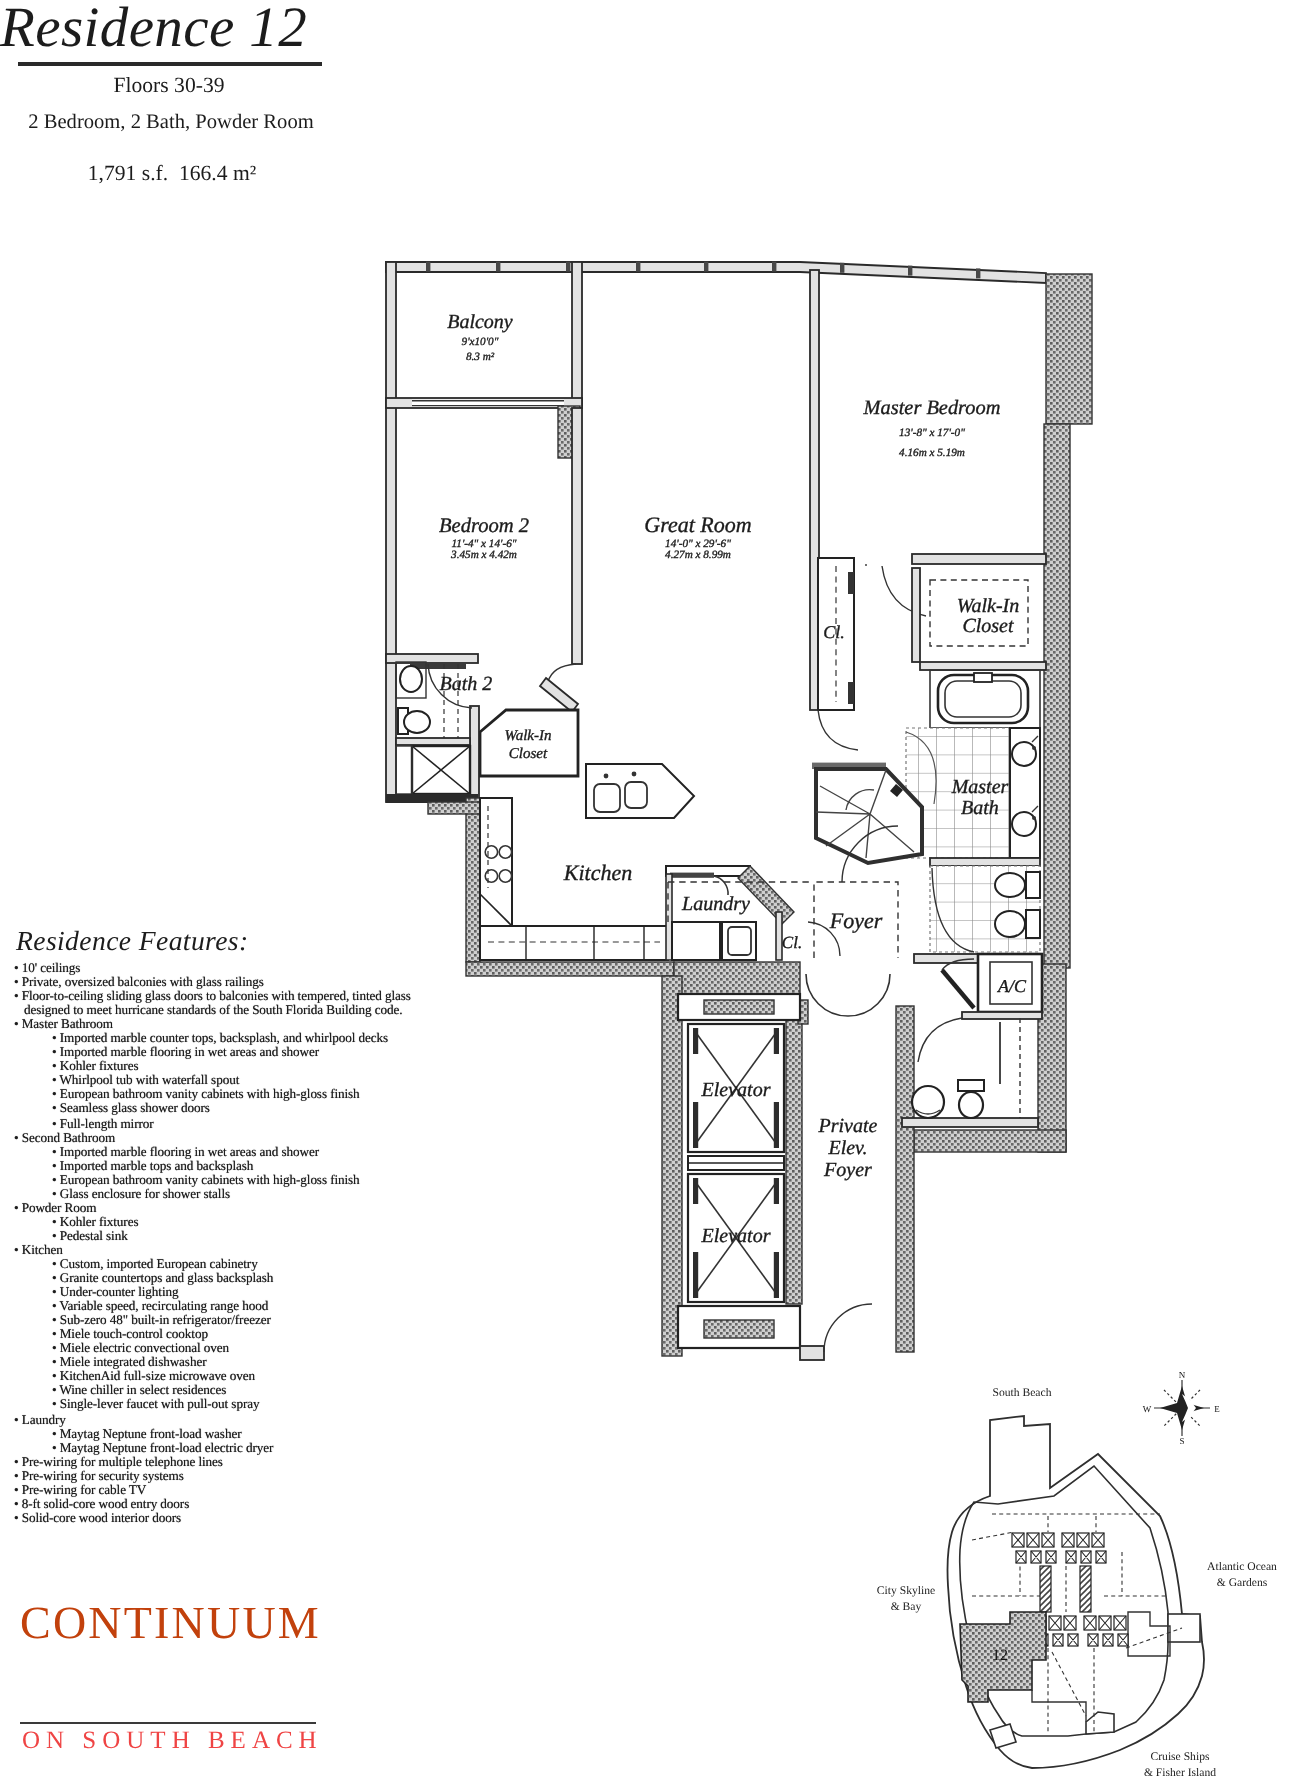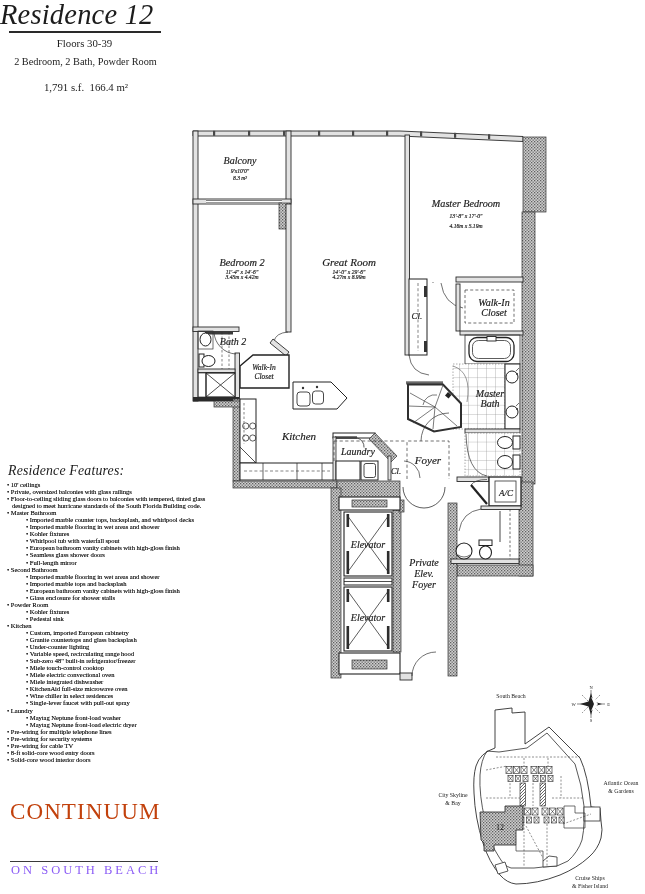--- a/index.html
+++ b/index.html
@@ -12,21 +12,21 @@
 #bed{position:absolute;left:0px;top:55.5px;width:171px;text-align:center;font-size:10.3px;}
 #sf{position:absolute;left:0px;top:68.5px;width:172px;text-align:center;font-size:10.8px;margin-top:12px;}
 #feathead{position:absolute;left:8px;top:463px;font-style:italic;font-size:13.8px;letter-spacing:0.2px;text-align:right;}
 #feat{position:absolute;left:7px;top:481px;font-size:6.6px;line-height:7.05px;white-space:nowrap;letter-spacing:-0.05px;}
 #feat div{height:7.05px;}
 #feat .s{padding-left:19px;}
 #feat .w{padding-left:5px;}
 #logo{position:absolute;left:0px;top:0px;width:0px;}
 #logoname{position:absolute;left:10px;top:799px;font-size:23px;letter-spacing:1.1px;color:#c2410c;white-space:nowrap;}
 #logorule{position:absolute;left:10px;top:860.8px;width:148px;height:1.4px;background:#3a3a3a;}
-#logosub{position:absolute;left:11px;top:862.6px;font-size:12.5px;letter-spacing:3px;color:#8b5cf6;white-space:nowrap;}
+#logosub{position:absolute;left:11px;top:862.6px;font-size:12.5px;letter-spacing:3px;color:#ef4444;white-space:nowrap;}
 svg{position:absolute;left:0;top:0;}
 </style>
 </head>
 <body>
 <div id="title">Residence 12</div>
 <div id="rule"></div>
 <div id="floors">Floors 30-39</div>
 <div id="bed">2 Bedroom, 2 Bath, Powder Room</div>
 <div id="sf">1,791 s.f.&nbsp; 166.4 m²</div>
 <div id="feathead">Residence Features:</div>

